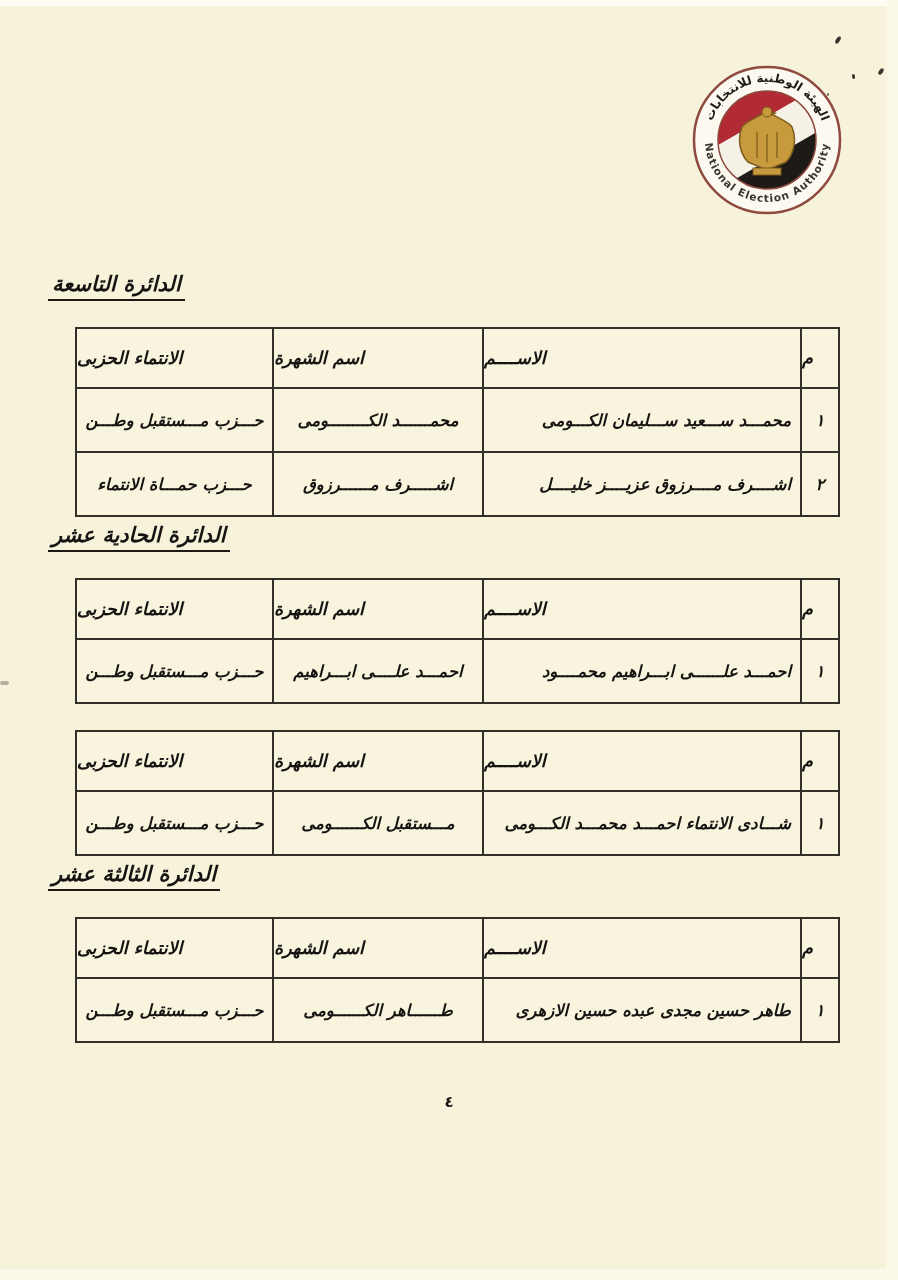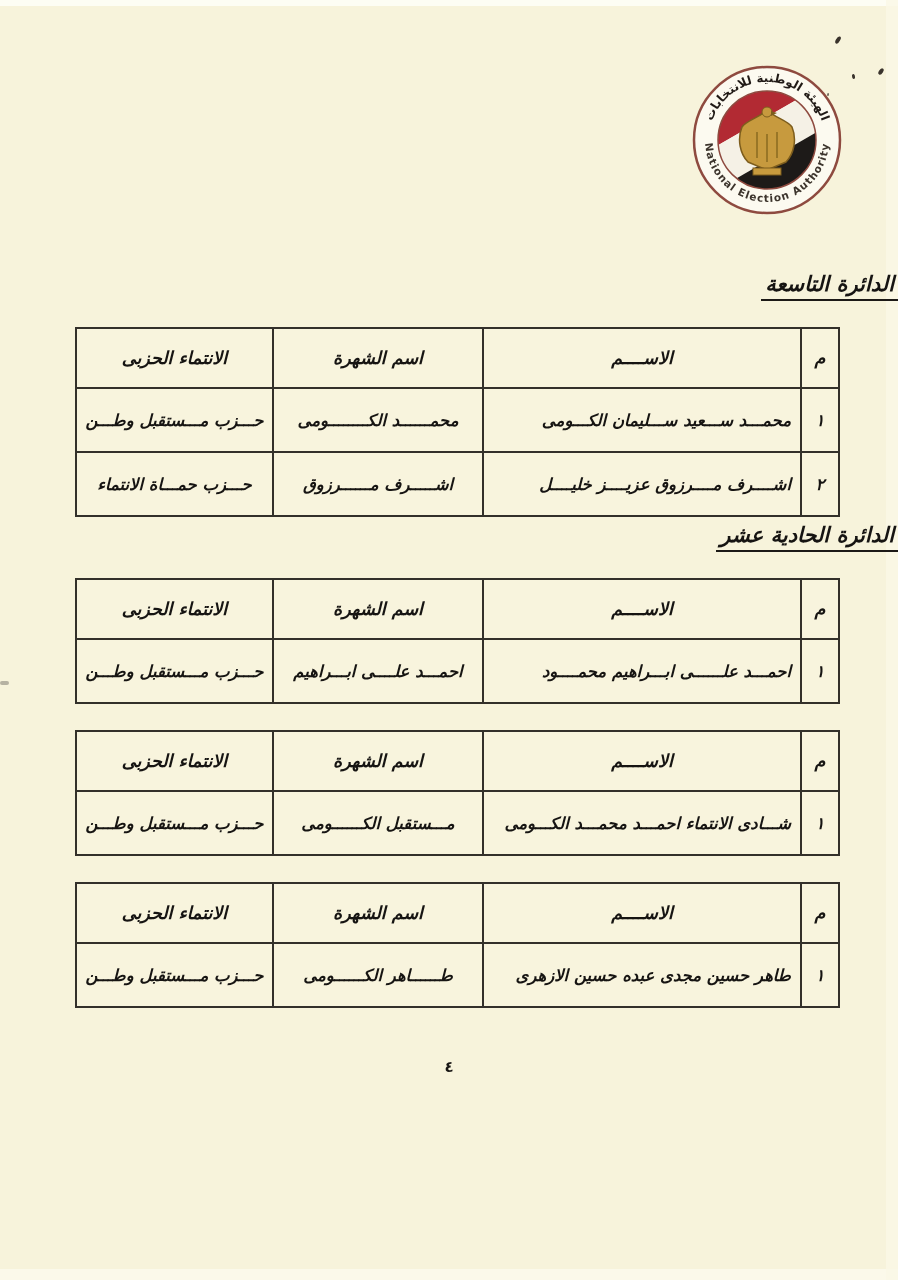--- a/index.html
+++ b/index.html
@@ -25,26 +25,27 @@
   .ink-5 { left:0px;   top:681px; width:9px; height:4px; border-radius:2px; background:#9a958a; opacity:.7; }
 
   .logo { position:absolute; top:64px; left:691px; width:152px; height:152px; }
   .logo text { font-family:"DejaVu Sans", sans-serif; }
   .arc-ar { font-size:12px; font-weight:bold; fill:#201a16; }
   .arc-en { font-size:10.5px; font-weight:bold; fill:#3c342c; letter-spacing:1px; }
 
   .content { position:absolute; top:0; left:0; width:100%; }
 
   .district-title {
-    text-align:right;
+    text-align:left;
     margin-top:6px;
     font-size:21px;
     font-weight:bold;
     font-style:italic;
     direction:rtl;
+    margin-left:48px;
   }
   .district-title.first { margin-top:272px; }
   .district-title span {
     display:inline-block;
     border-bottom:2.5px solid #1c1916;
     padding:0 4px 3px 4px;
   }
 
   table.district {
     border-collapse:collapse;
@@ -55,21 +56,21 @@
     width:763px;
     background:#f8f4dd;
   }
   table.district th, table.district td {
     border:2px solid #33302a;
     font-weight:bold;
     font-style:italic;
     overflow:hidden;
     white-space:nowrap;
   }
-  table.district th { height:60px; font-size:17.5px; text-align:center; }
+  table.district th { height:60px; font-size:17.5px; text-align:left; }
   table.district td { height:64px; font-size:16.5px; }
   .col-num   { width:38px; }
   .col-name  { width:318px; }
   .col-alias { width:210px; }
   .col-party { width:197px; }
   td.cell-num   { text-align:center; font-style:normal; font-size:15px; }
   td.cell-name  { text-align:right; padding-right:9px; padding-left:8px; }
   td.cell-alias { text-align:center; padding:9px 6px; }
   td.cell-party { text-align:center; padding:0 6px; }
 
@@ -205,20 +206,23 @@
       </tr>
       <tr>
         <td class="cell-num">١</td>
         <td class="cell-name">شـــادى الانتماء احمـــد محمـــد الكـــومى</td>
         <td class="cell-alias">مـــستقبل الكــــــومى</td>
         <td class="cell-party">حـــزب مـــستقبل وطـــن</td>
       </tr>
     </tbody>
       </table>
 
+    <div class="district-title">
+      <span>الدائرة الثالثة عشر</span>
+    </div>
     <table class="district">
       <colgroup>
           <col class="col-num">
           <col class="col-name">
           <col class="col-alias">
           <col class="col-party">
         </colgroup>
       <tbody>
           <tr>
         <th>م</th>

